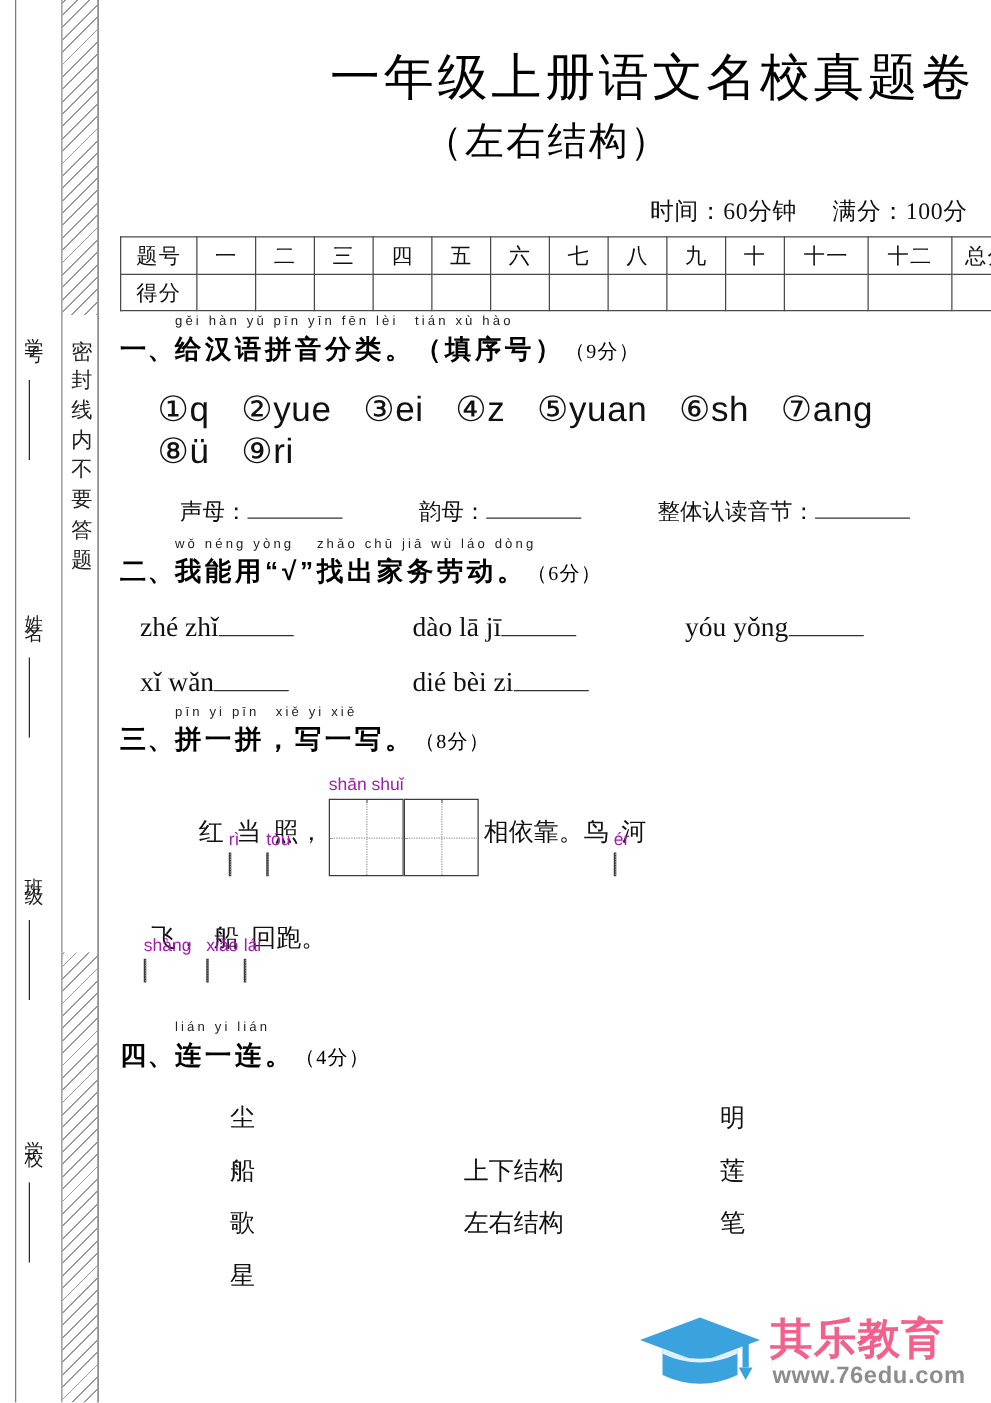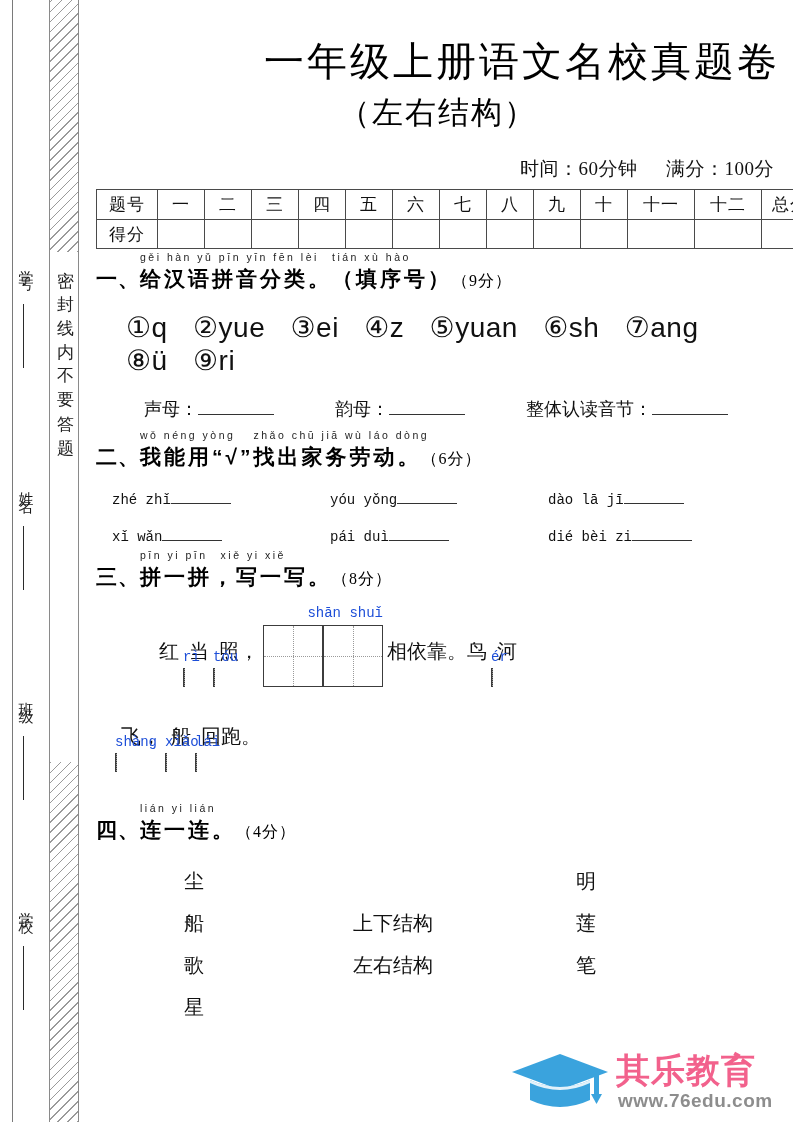--- a/index.html
+++ b/index.html
@@ -234,23 +234,23 @@
   .s2-grid {
     margin-top: 18px;
     padding-left: 16px;
   }
   .s2-row {
     display: flex;
     margin-bottom: 18px;
   }
   .s2-cell {
     width: 218px;
-    font-size: 14px;
-    white-space: nowrap;
-    font-family: Liberation Mono, monospace;
+    font-size: 22px;
+    white-space: nowrap;
+    font-family: Liberation Serif, serif;
   }
   .s2-cell .uline { width: 60px; height: 14px; }
 
   
   .s3-line {
     display: flex;
     align-items: flex-end;
     margin-top: 20px;
     padding-left: 12px;
   }
@@ -260,25 +260,25 @@
     padding: 0 3px 22px 3px;
     white-space: nowrap;
   }
   .tzg-wrap {
     position: relative;
     margin: 0 1px;
   }
   .tzg-py {
     position: absolute;
     top: -20px; left: 0; right: 0;
-    text-align: right;
+    text-align: left;
     font-size: 14px;
-    font-family: Liberation Mono, monospace;
-    white-space: nowrap;
-    color: #1d4ed8;
+    font-family: Liberation Sans, sans-serif;
+    white-space: nowrap;
+    color: #a21caf;
   }
   .tzg {
     width: 60px;
     height: 62px;
     border: 1.6px solid #3c3c3c;
     position: relative;
     background: #fff;
     box-sizing: border-box;
   }
   .tzg::before {
@@ -304,21 +304,21 @@
     height: 175px;
   }
   .s4-col {
     position: absolute;
     font-size: 20px;
     font-family: "Liberation Serif", "DejaVu Serif", serif;
     text-align: center;
   }
   .s4-col .it { height: 42px; line-height: 42px; white-space: nowrap; }
   .s4-left   { left: 78px;  width: 40px; top: 0; }
-  .s4-mid    { left: 232px; width: 130px; top: 42px; }
+  .s4-mid    { left: 250px; width: 130px; top: 42px; }
   .s4-right  { left: 470px; width: 40px; top: 0; }
 
   
   .logo {
     position: absolute;
     left: 508px;
     top: 1046px;
     width: 276px;
     height: 72px;
   }
@@ -470,26 +470,25 @@
         <span class="hz">我能用</span>
       </span><span class="hz" style="font-size:21px;font-weight:bold;letter-spacing:3px;font-family:'Liberation Sans','DejaVu Sans',sans-serif;">“√”</span><span class="ruby">
         <span class="py">zhǎo chū jiā wù láo dòng</span>
         <span class="hz">找出家务劳动。</span>
       </span><span class="score-note">（6分）</span>
     </div>
 
     <div class="s2-grid">
       <div class="s2-row">
         <span class="s2-cell"><span>zhé zhǐ</span><span class="uline"></span></span>
+        <span class="s2-cell"><span>dào lā jī</span><span class="uline"></span></span>
         <span class="s2-cell"><span>yóu yǒng</span><span class="uline"></span></span>
-        <span class="s2-cell"><span>dào lā jī</span><span class="uline"></span></span>
       </div>
       <div class="s2-row">
         <span class="s2-cell"><span>xǐ wǎn</span><span class="uline"></span></span>
-        <span class="s2-cell"><span>pái duì</span><span class="uline"></span></span>
         <span class="s2-cell"><span>dié bèi zi</span><span class="uline"></span></span>
       </div>
     </div>
   </div>
 
   <div class="sec" style="margin-top:14px;">
     <div class="sec-head">
       <span class="num">三、</span><span class="ruby">
         <span class="py">pīn yi pīn　xiě yi xiě</span>
         <span class="hz">拼一拼，写一写。</span>

